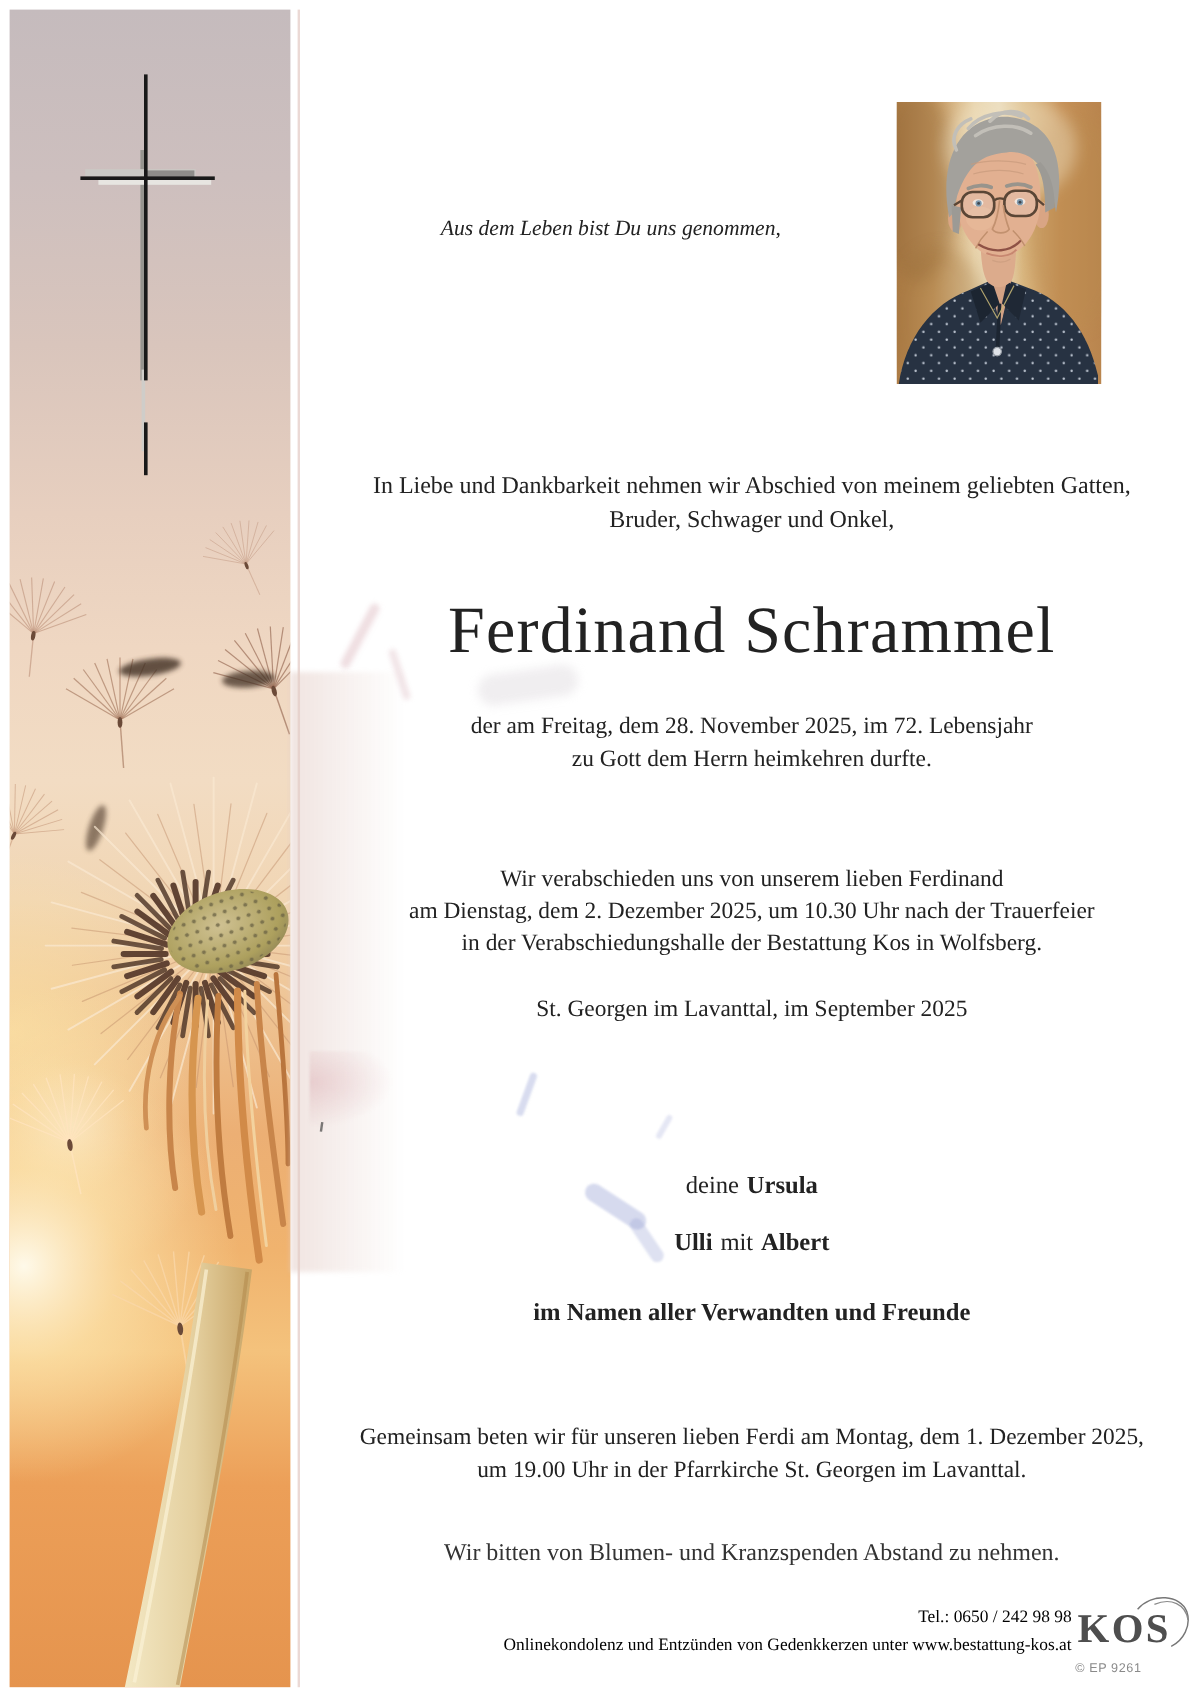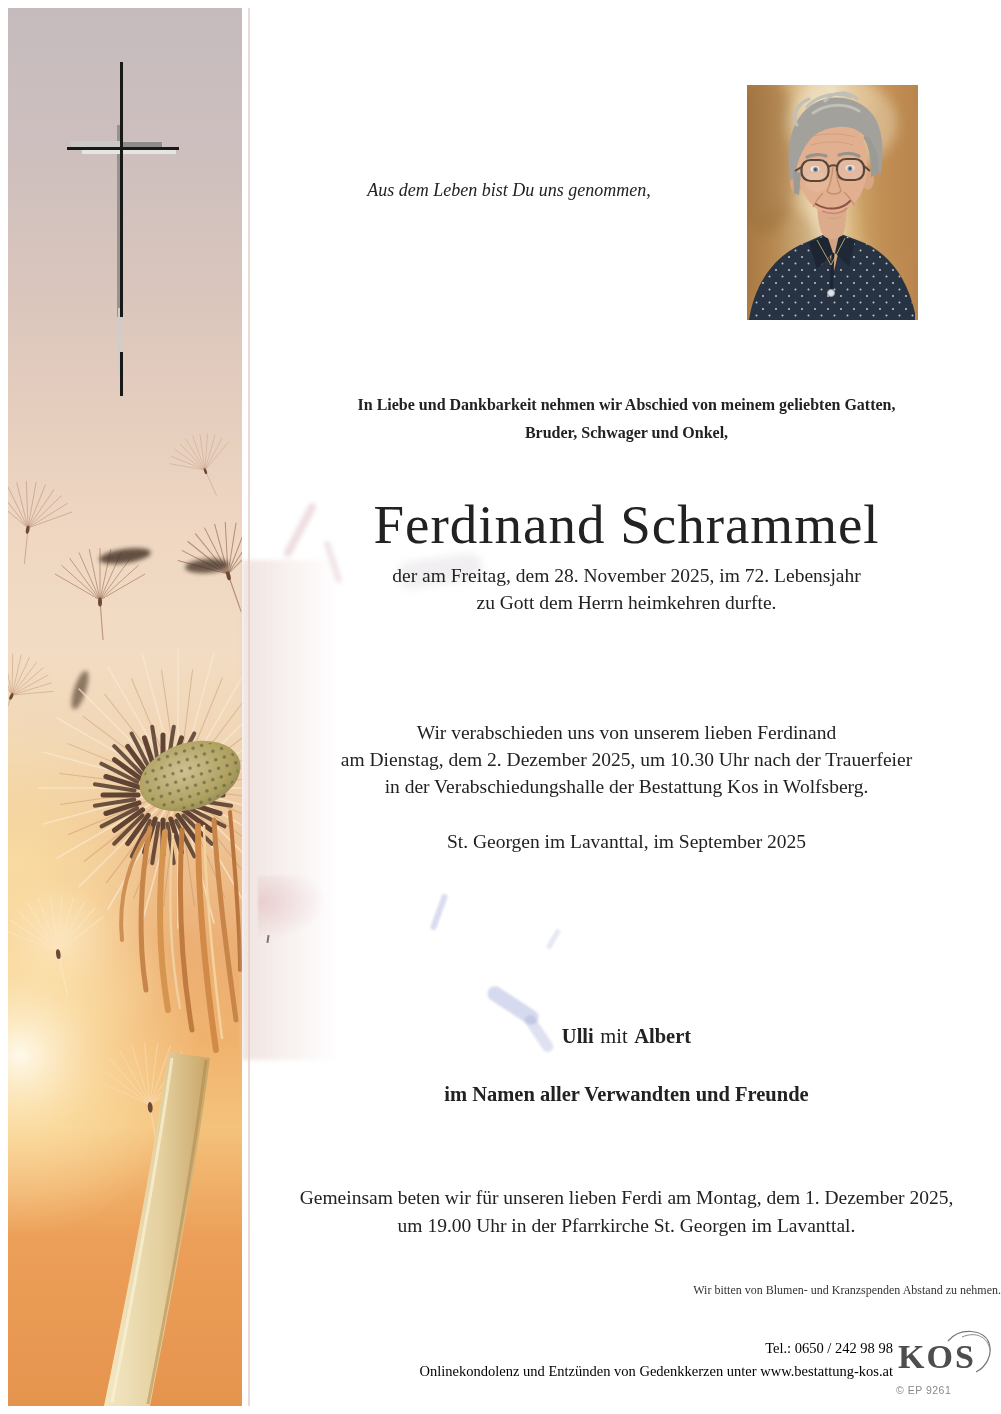--- a/index.html
+++ b/index.html
@@ -50,32 +50,32 @@
   .wm-blue3 { left:518px; top:1028px; width:42px; height:11px; background:rgba(152,162,212,0.32); border-radius:6px; transform:rotate(56deg); filter:blur(1px); }
   .wm-blue4 { left:551px; top:928px; width:5px;  height:22px; background:rgba(160,170,215,0.28); border-radius:3px; transform:rotate(30deg); filter:blur(1px); }
   .wm-speck { left:267px; top:935px; width:2px; height:8px; background:rgba(70,70,70,0.7); transform:rotate(8deg); }
 
   
   .line { position:absolute; left:252px; width:749px; text-align:center; }
   .b { font-weight:bold; }
   .word + .word { margin-left:0.32em; }
 
   #epigraph   { left:274px; width:470px; top:176px; font-size:18px; line-height:28px;font-style:italic; }
-  #intro      { top:391px;  font-size:16px;   line-height:28px;font-weight:bold; }
+  #intro      { top:391px;  font-size:20px;   line-height:28px; }
   #salutation { top:467px;  font-size:20px; }
   #name       { top:494px;  font-size:55px;   letter-spacing:1px; line-height:62px; }
-  #life       { top:562px;  font-size:19.5px; line-height:27px; }
+  #life       { top:592px;  font-size:19.5px; line-height:27px; }
   #farewell   { top:719px;  font-size:19.5px; line-height:27px; }
   #place      { top:831px;  font-size:19.5px; }
   #rest       { top:928px;  font-size:20.5px; }
   #mourner1   { top:977px;  font-size:20.5px; }
   #mourner2   { top:1025px; font-size:20.5px; }
   #collective { top:1083px; font-size:20.5px; }
   #prayer     { top:1184px; font-size:19.5px; line-height:28px; }
-  #flowers    { top:1283px; font-size:12px; color:#333;text-align:right; }
+  #flowers    { top:1283px; font-size:20px; color:#333; }
 
   .footer-text {
     position:absolute; top:1337px; left:252px; width:641px;
     text-align:right; font-size:14.5px; line-height:22.5px; color:#000000;
   }
   .logo { position:absolute; left:896px; top:1329px; width:96px; height:50px; }
   .print-code {
     position:absolute; left:896px; top:1384px; width:96px;
     text-align:left; font-size:10.5px; color:#8a8a8a; letter-spacing:0.5px;
     font-family:"Liberation Sans",sans-serif;
@@ -352,20 +352,23 @@
 
   <div id="farewell" class="line">
     <div>Wir verabschieden uns von unserem lieben Ferdinand</div>
     <div>am Dienstag, dem 2. Dezember 2025, um 10.30 Uhr nach der Trauerfeier</div>
     <div>in der Verabschiedungshalle der Bestattung Kos in Wolfsberg.</div>
   </div>
 
   <div id="place" class="line">St. Georgen im Lavanttal, im September 2025</div>
 
 
+  <div id="mourner1" class="line">
+    <span class="word">deine</span><span class="word b">Ursula</span>
+  </div>
 
   <div id="collective" class="line b">im Namen aller Verwandten und Freunde</div>
 
   <div id="mourner2" class="line">
     <span class="word b">Ulli</span><span class="word">mit</span><span class="word b">Albert</span>
   </div>
 
   <div id="prayer" class="line">
     <div>Gemeinsam beten wir für unseren lieben Ferdi am Montag, dem 1. Dezember 2025,</div>
     <div>um 19.00 Uhr in der Pfarrkirche St. Georgen im Lavanttal.</div>

